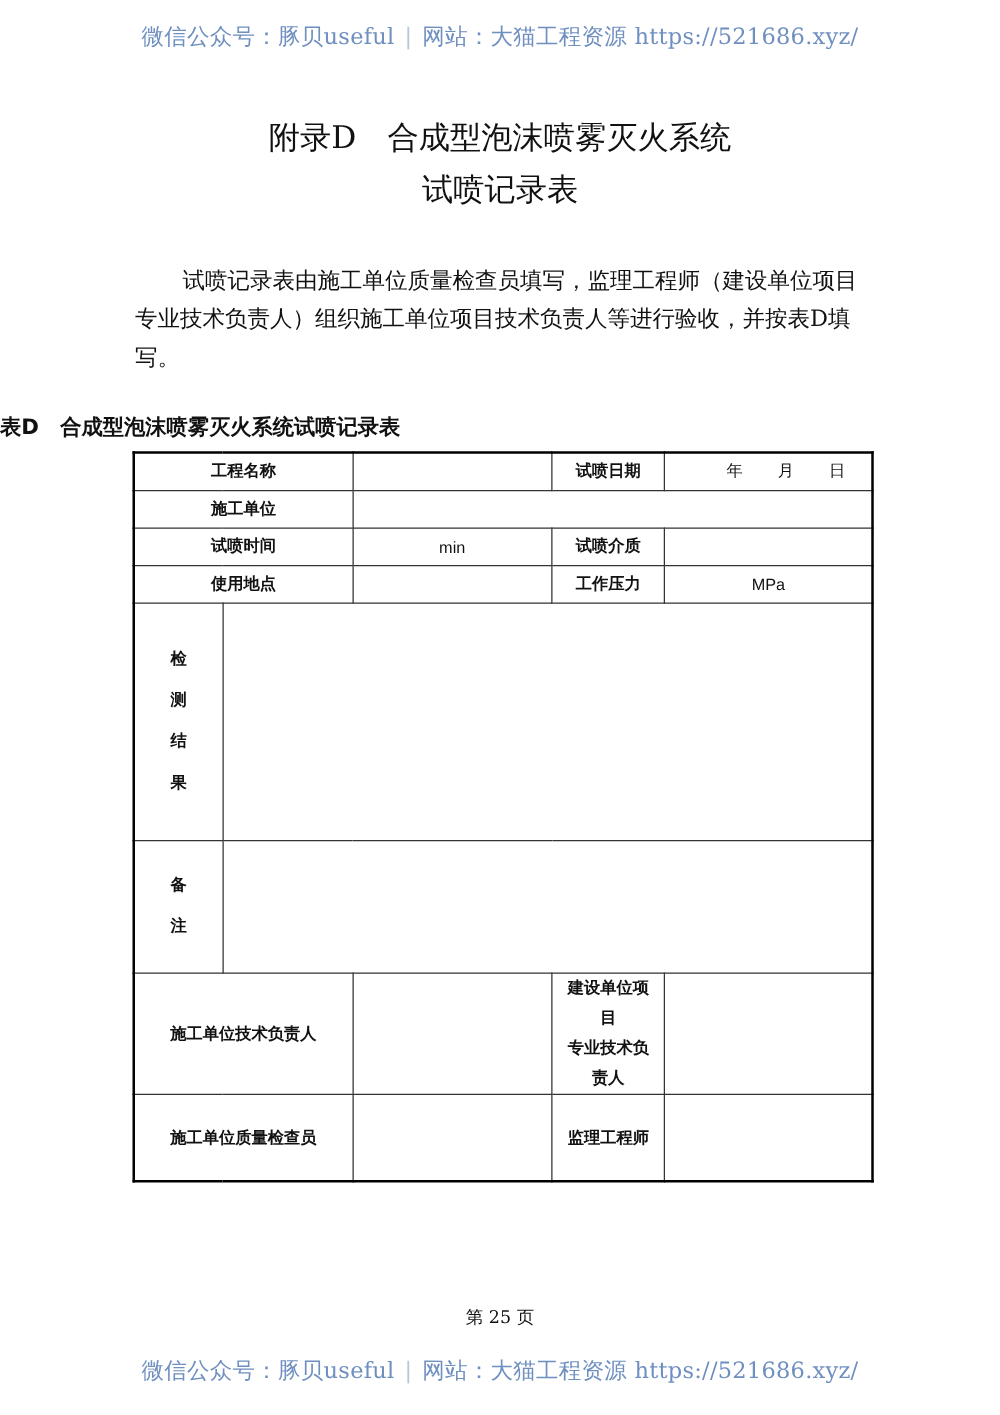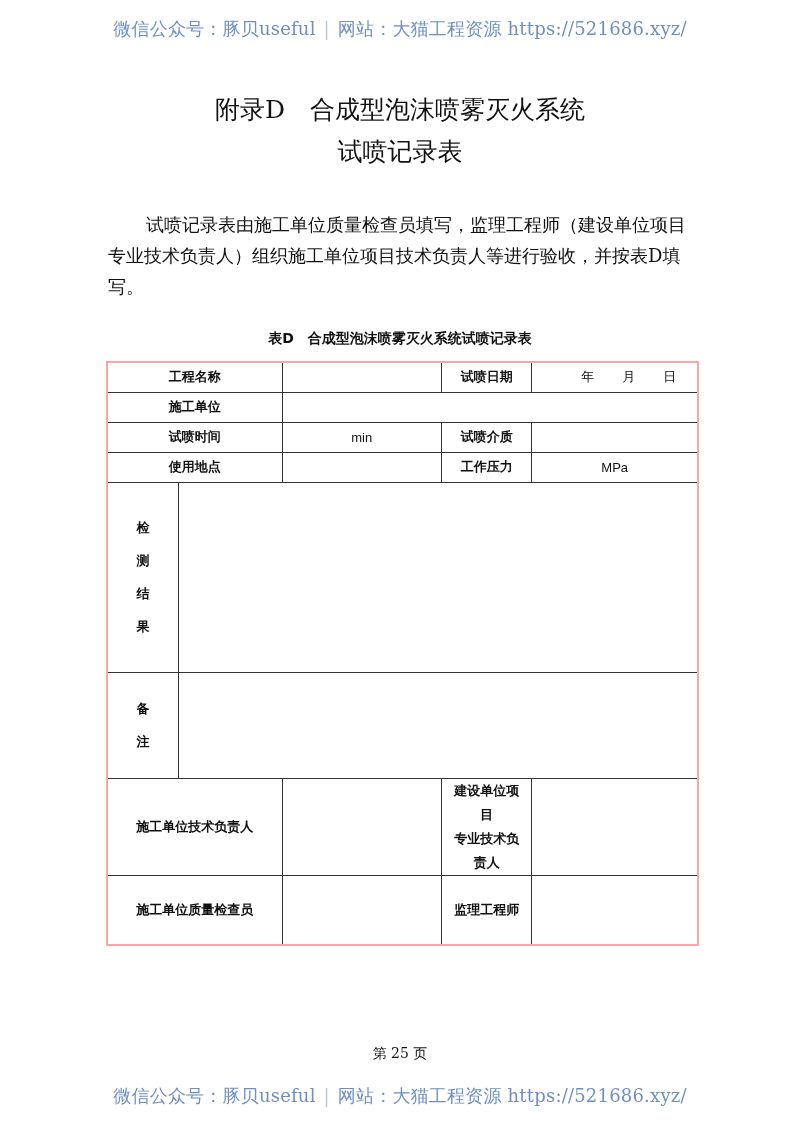--- a/index.html
+++ b/index.html
@@ -6,22 +6,22 @@
   body { width:800px; height:1132px; background:#fff; position:relative; font-family:"DejaVu Serif","Liberation Serif",serif; color:#111; overflow:hidden; }
   .watermark { position:absolute; left:0; width:800px; text-align:center; font-size:18px; color:#6f8fc0; font-family:"DejaVu Serif",serif; letter-spacing:0.2px; }
   .wm-top { top:17px; }
   .wm-bottom { top:1084px; }
   .wm-sep { color:#b8c6dc; margin:0 8px; }
   .title { position:absolute; left:0; width:800px; text-align:center; font-size:25px; line-height:40px; }
   .title1 { top:90px; }
   .title2 { top:132px; }
   .para { position:absolute; left:108px; width:592px; font-size:18px; line-height:31px; top:209px; }
   .para .indent { display:inline-block; width:38px; }
-  .caption { position:absolute; top:330px; left:0; width:800px; text-align:center; font-size:14px; font-weight:bold; font-family:"DejaVu Sans",sans-serif; }
-  table.form { position:absolute; left:106px; top:361px; width:593px; border-collapse:collapse; border:2px solid #fca5a5; font-family:"DejaVu Sans",sans-serif; font-size:13px; font-weight:bold; }
+  .caption { position:absolute; top:330px; left:0; width:800px; text-align:left; font-size:17px; font-weight:bold; font-family:"DejaVu Sans",sans-serif; }
+  table.form { position:absolute; left:106px; top:361px; width:593px; border-collapse:collapse; border:2px solid #000000; font-family:"DejaVu Sans",sans-serif; font-size:13px; font-weight:bold; }
   table.form td { border:1px solid #333; padding:0 10px; }
   .r { height:30px; }
   .lbl { text-align:center; }
   .right { text-align:center; font-family:Liberation Sans, sans-serif; font-weight:normal; }
   .date span { display:inline-block; margin-left:28px; }
   .vert { text-align:center; width:20px; padding:0 !important; }
   .vert span { display:block; line-height:33px; }
   .pagenum { position:absolute; top:1045px; left:0; width:800px; text-align:center; font-size:14px; }
 </style>
 </head>

